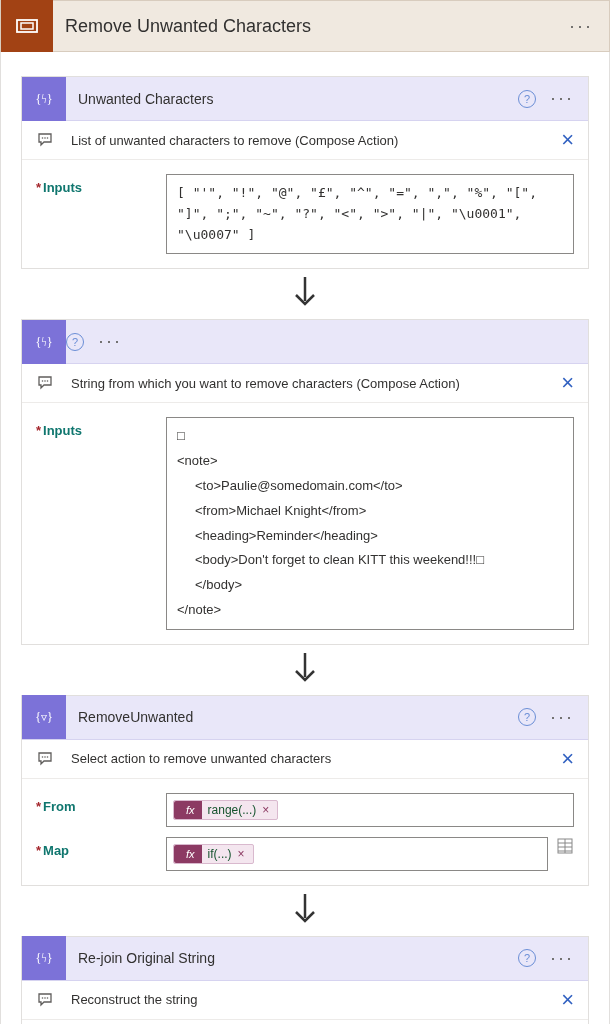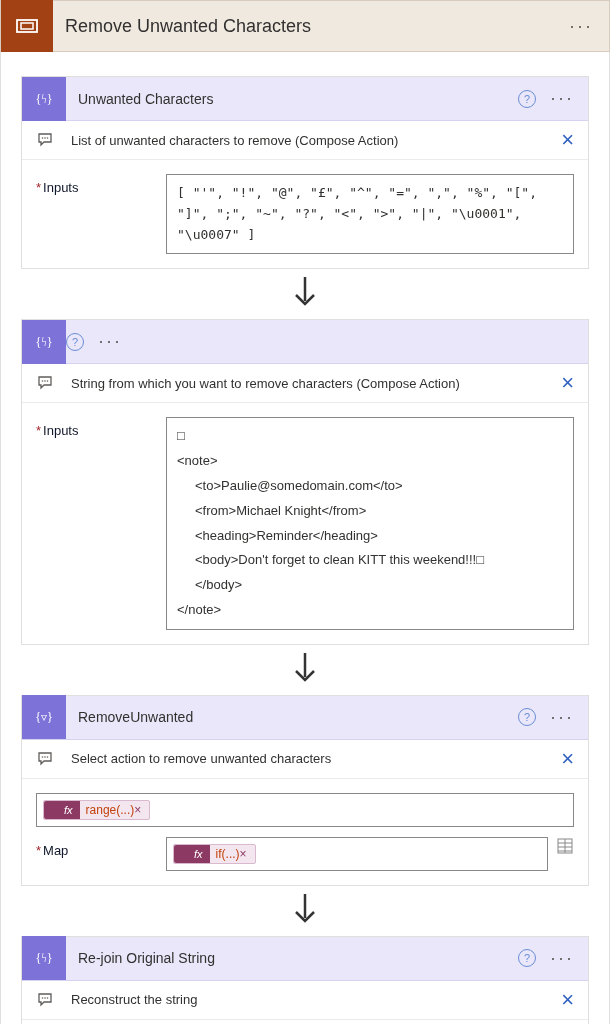--- a/index.html
+++ b/index.html
@@ -115,22 +115,23 @@
   padding: 14px;
 }
 .param-row {
   display: flex;
   margin-bottom: 10px;
 }
 .param-row:last-child { margin-bottom: 0; }
 .param-label {
   width: 130px;
   font-size: 13px;
-  color: #0f172a;
+  color: #0f766e;
   padding-top: 6px;
+  font-weight: bold;
 }
 .req::before {
   content: "*";
   color: #a4262c;
   margin-right: 2px;
 }
 .param-input {
   flex: 1;
   border: 1px solid #8a8886;
   padding: 8px 10px;
@@ -160,25 +161,25 @@
   border: 1px solid #d9b9ce;
   border-radius: 2px;
   font-size: 12px;
   padding-right: 8px;
 }
 .fx-badge {
   background: #8c3a63;
   color: #fff;
   font-style: italic;
   font-size: 11px;
-  padding: 3px 7px 3px 20px;
+  padding: 3px 7px 3px 12px;
   margin-right: 6px;
   border-radius: 2px 0 0 2px;
 }
-.fx-text { color: #c2410c; }
+.fx-text { color: #14532d; margin-right: 6px; }
 .fx-x { color: #8c3a63; cursor: pointer; font-size: 12px; }
 .map-extra {
   margin-left: 8px;
   color: #888;
   cursor: pointer;
 }
 .note-content {
   display:flex;
   flex-direction:column;
   gap:4px;
@@ -315,20 +316,21 @@
             <circle cx="5.5" cy="6" r=".8" fill="#605e5c"></circle>
             <circle cx="8" cy="6" r=".8" fill="#605e5c"></circle>
             <circle cx="10.5" cy="6" r=".8" fill="#605e5c"></circle>
           </svg>
       </span>
       <div class="desc-text">Select action to remove unwanted characters</div>
       <div class="close-x">×</div>
     </div>
     <div class="card-body">
       <div class="param-row">
+        <div class="param-label req">From</div>
         <div class="token-row">
           <span class="fx-token">
             <span class="fx-badge">fx</span>
             <span class="fx-text">range(...)</span>
             <span class="fx-x">×</span>
           </span>
         </div>
       </div>
       <div class="param-row">
         <div class="param-label req">Map</div>

